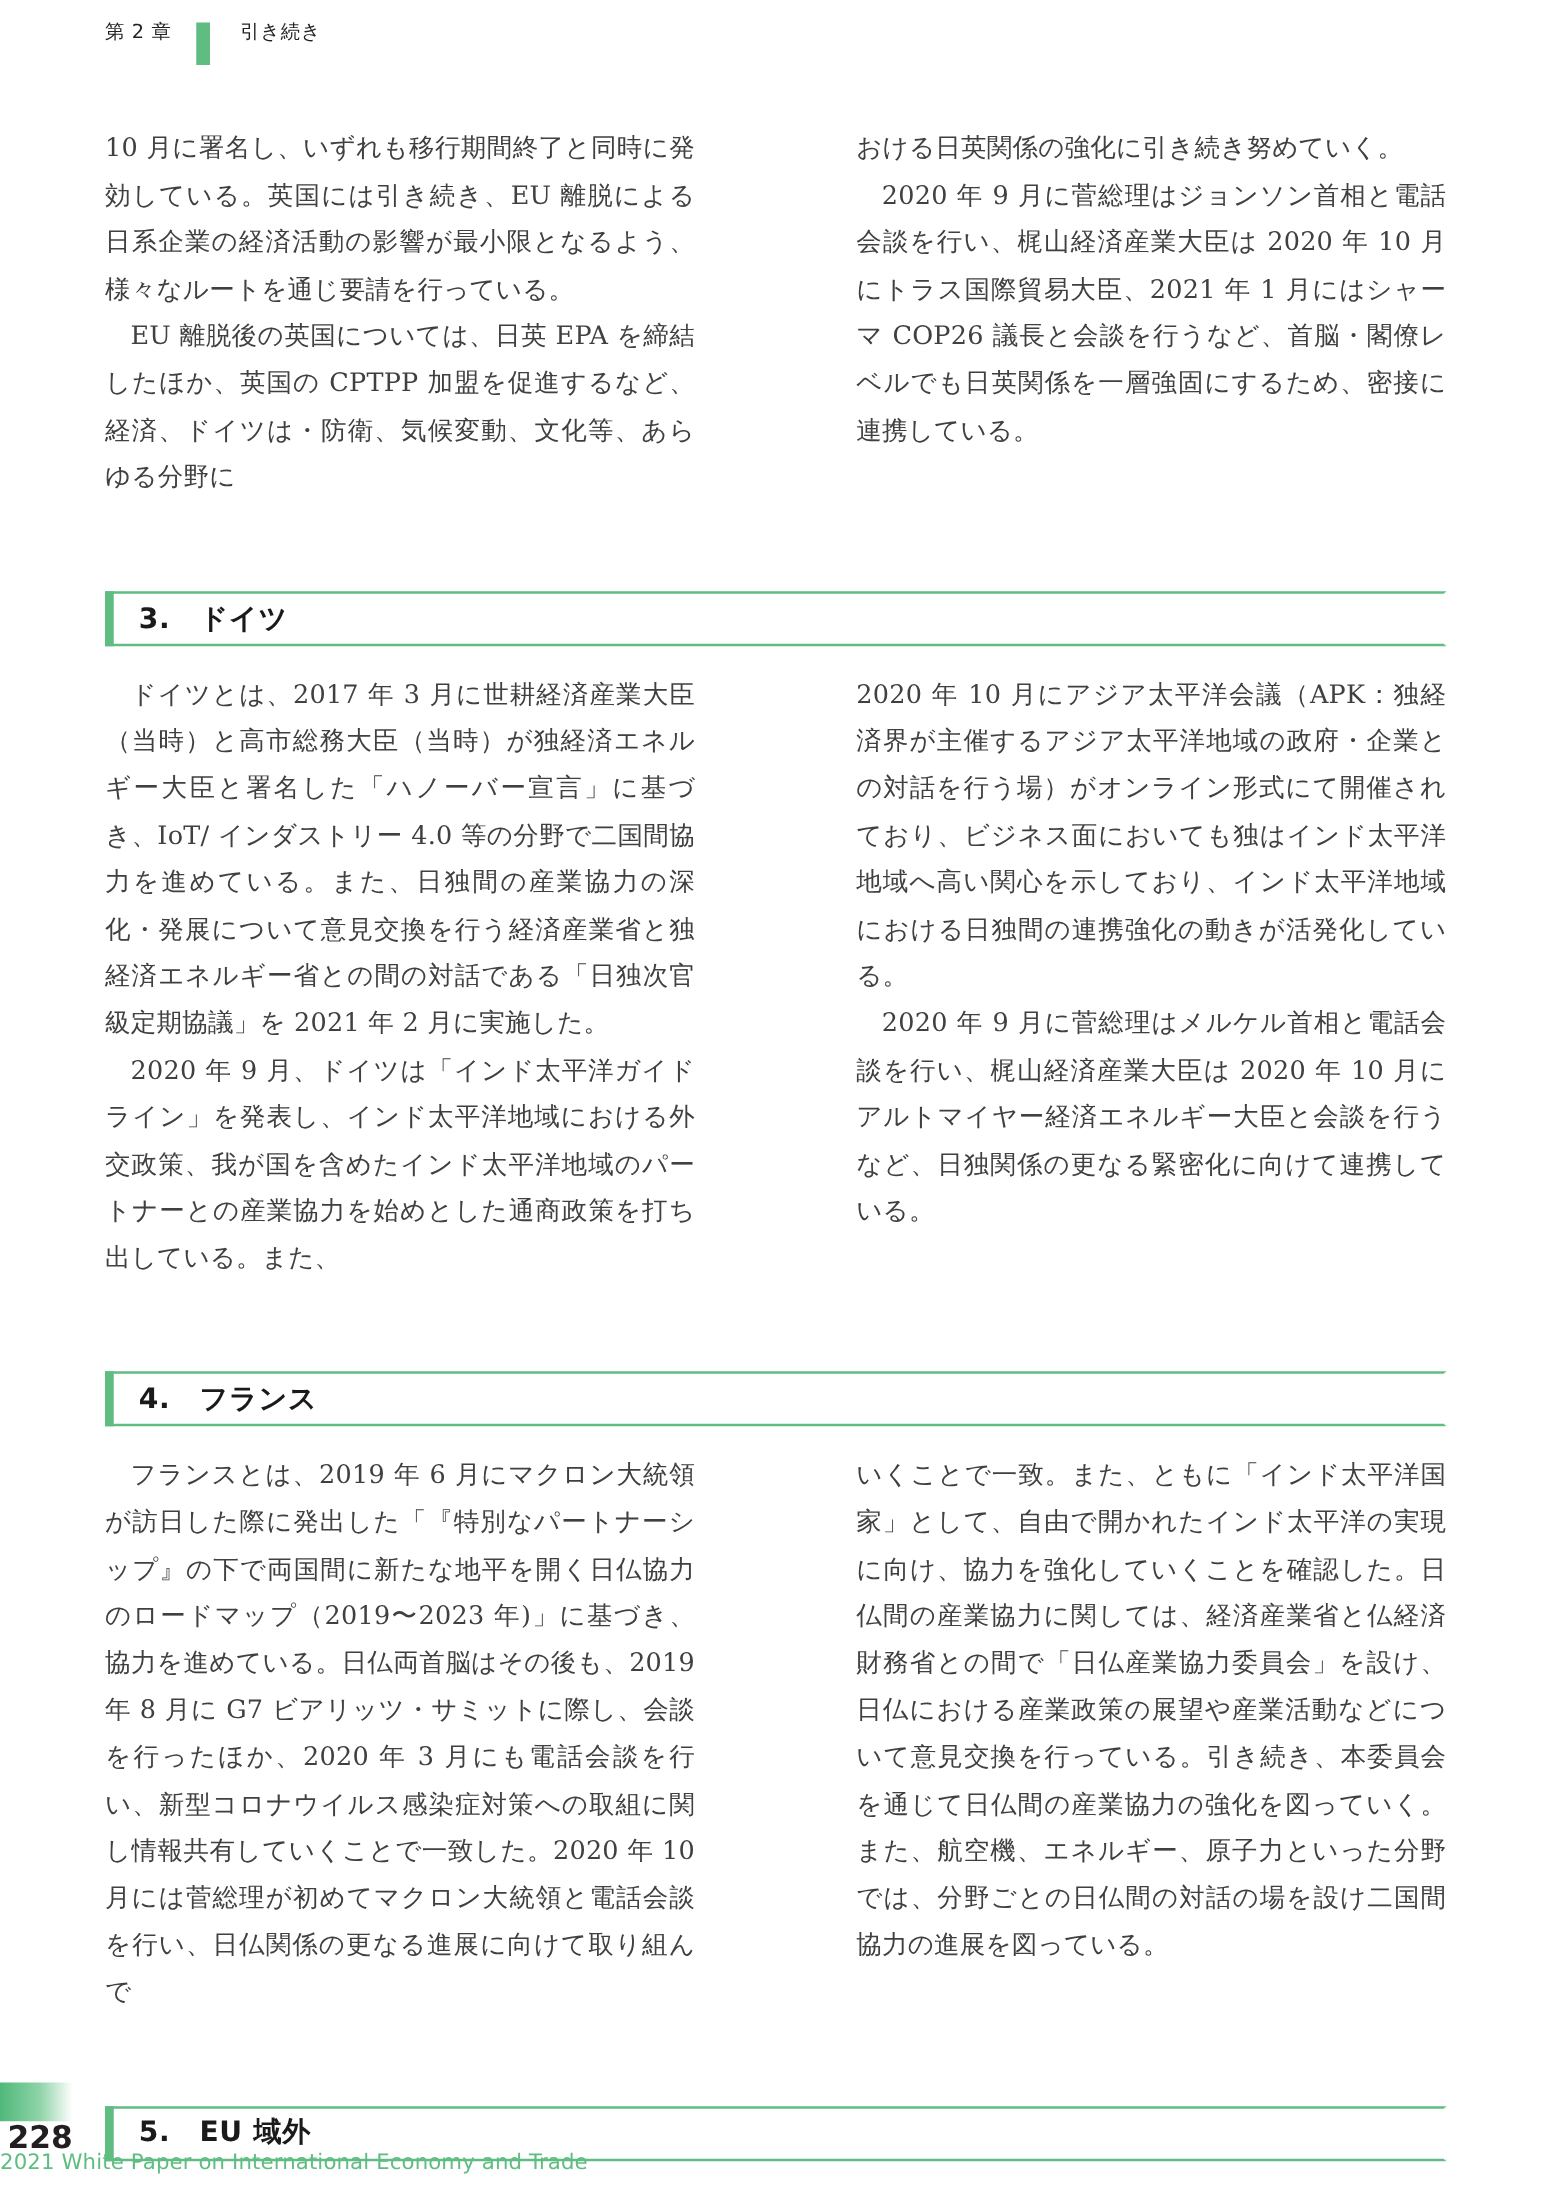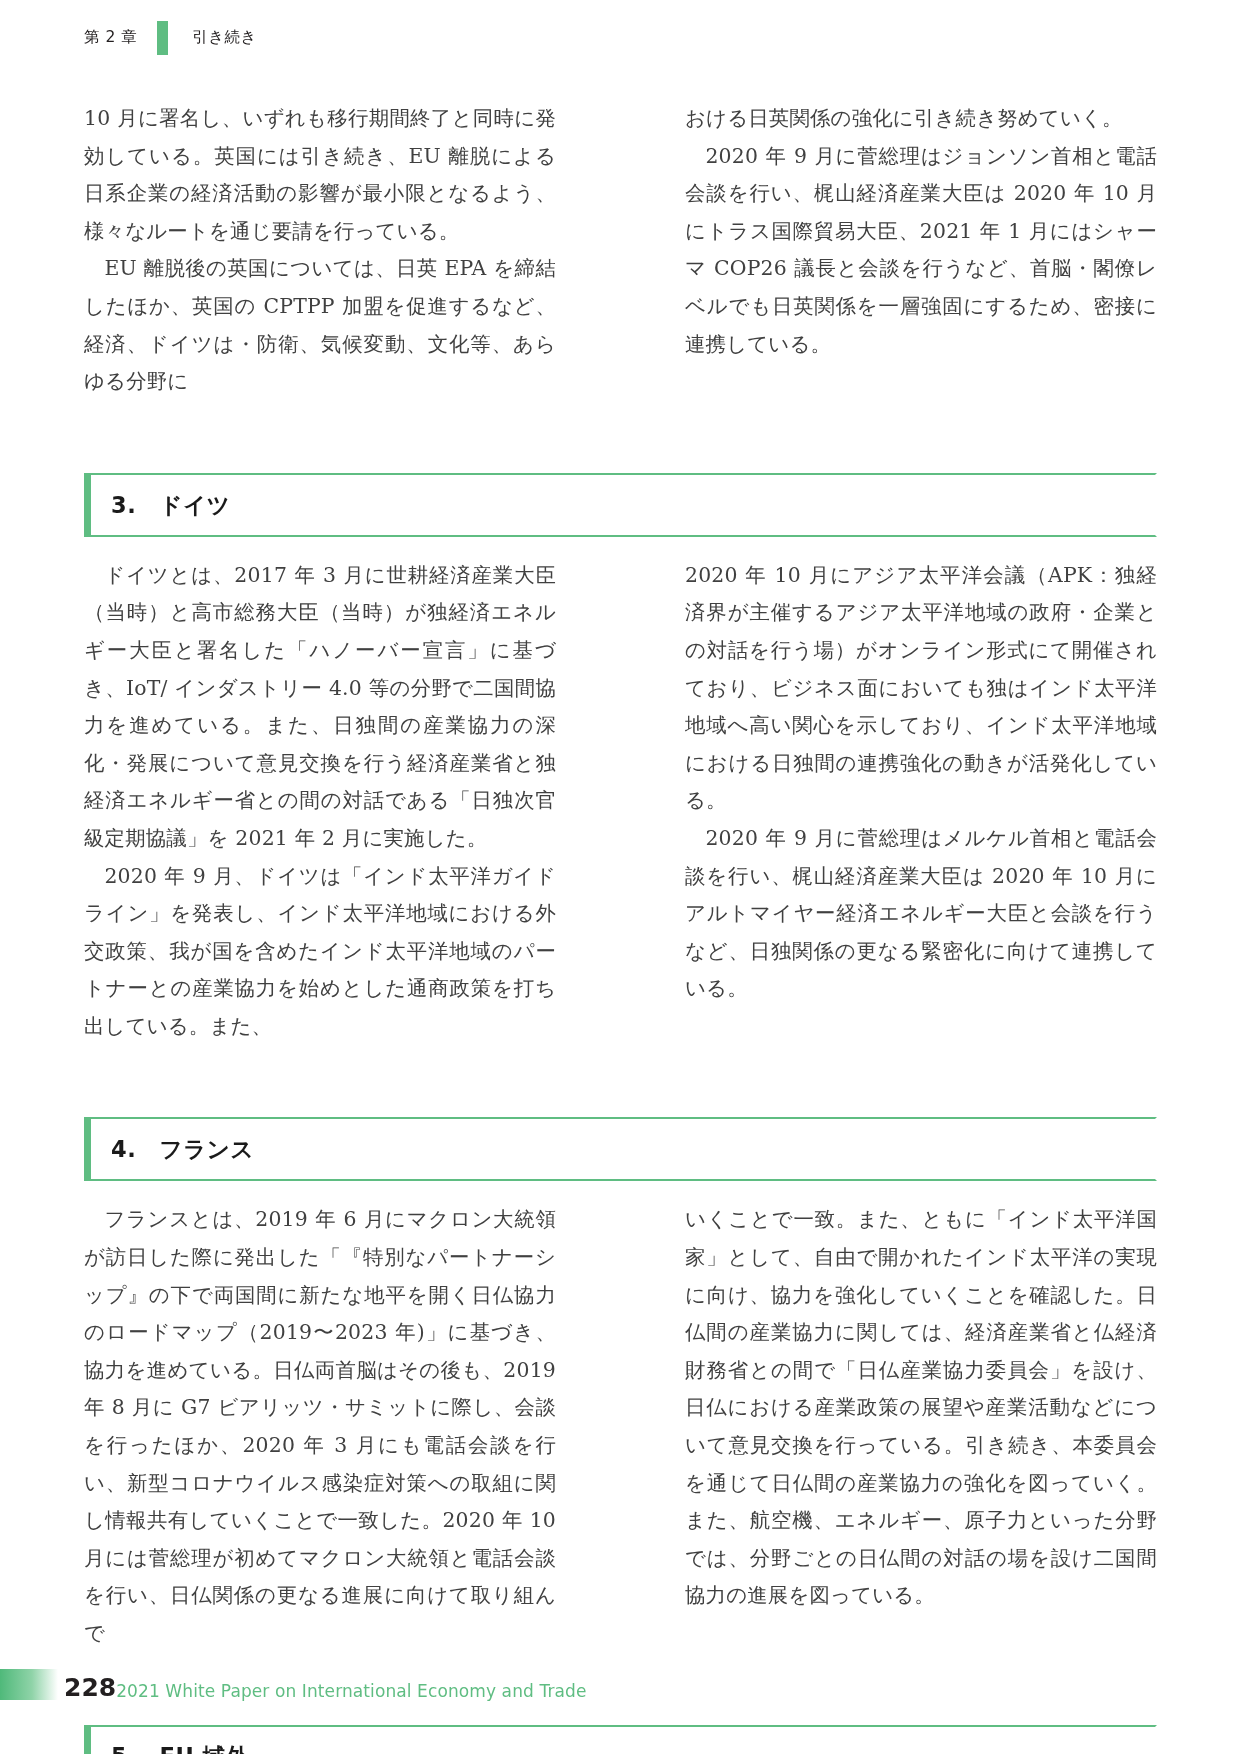--- a/index.html
+++ b/index.html
@@ -13,21 +13,21 @@
     position: relative;
     overflow: hidden;
   }
 
   
   .running-head {
     position: absolute;
     top: 18px;
     left: 84px;
     display: flex;
-    align-items: center;
+    align-items: flex-start;
     height: 40px;
   }
   .rh-chapter {
     font-family: "DejaVu Sans", "Liberation Sans", sans-serif;
     font-size: 15.5px;
     letter-spacing: 0.5px;
     color: #231f20;
     line-height: 1;
   }
   .rh-rule {
@@ -78,21 +78,21 @@
   }
   p.jp + p.jp { margin-top: 0; }
   p.jp.indent { text-indent: 1em; }
 
   
   .sec-head {
     border-top: 2px solid #5fbd82;
     border-bottom: 2px solid #5fbd82;
     border-left: 7px solid #5fbd82;
     border-right: 2px solid #ffffff;
-    height: 64px;
+    height: 44px;
     display: flex;
     align-items: center;
     padding-left: 20px;
     width: 100%;
   }
   .sec-head .sec-label {
     font-family: "DejaVu Sans", "Liberation Sans", sans-serif;
     font-weight: bold;
     font-size: 22.5px;
     color: #1a1a1a;
@@ -104,21 +104,22 @@
   .gap-after-head  { height: 20px; }
 
   
   .footer {
     position: absolute;
     left: 0;
     bottom: 54px;
     width: 1241px;
     height: 34px;
     display: flex;
-    align-items: flex-end;
+    align-items: flex-start;
+    flex-direction: column;
   }
   .footer-swatch {
     width: 58px;
     height: 31px;
     background: linear-gradient(to right, #4fb97a 0%, #8fd3a8 55%, #ffffff 100%);
     flex: none;
   }
   .footer-page {
     font-family: "DejaVu Sans", "Liberation Sans", sans-serif;
     font-weight: bold;

